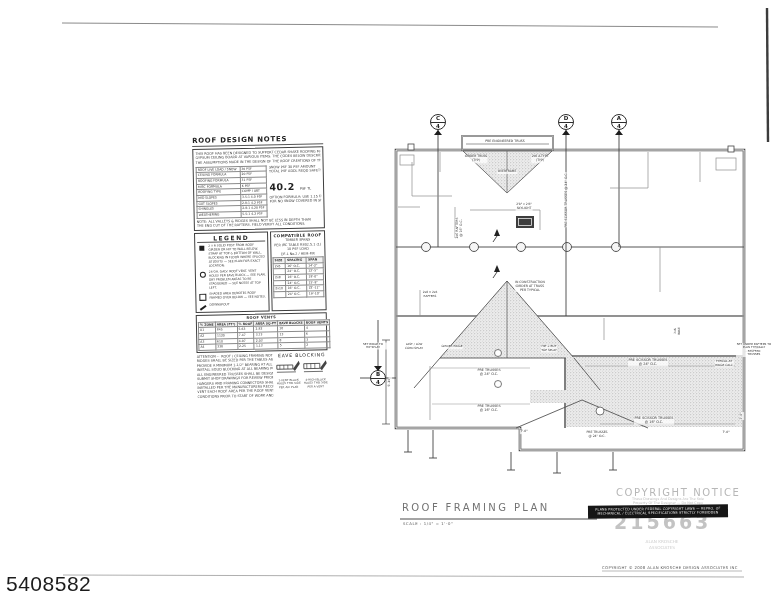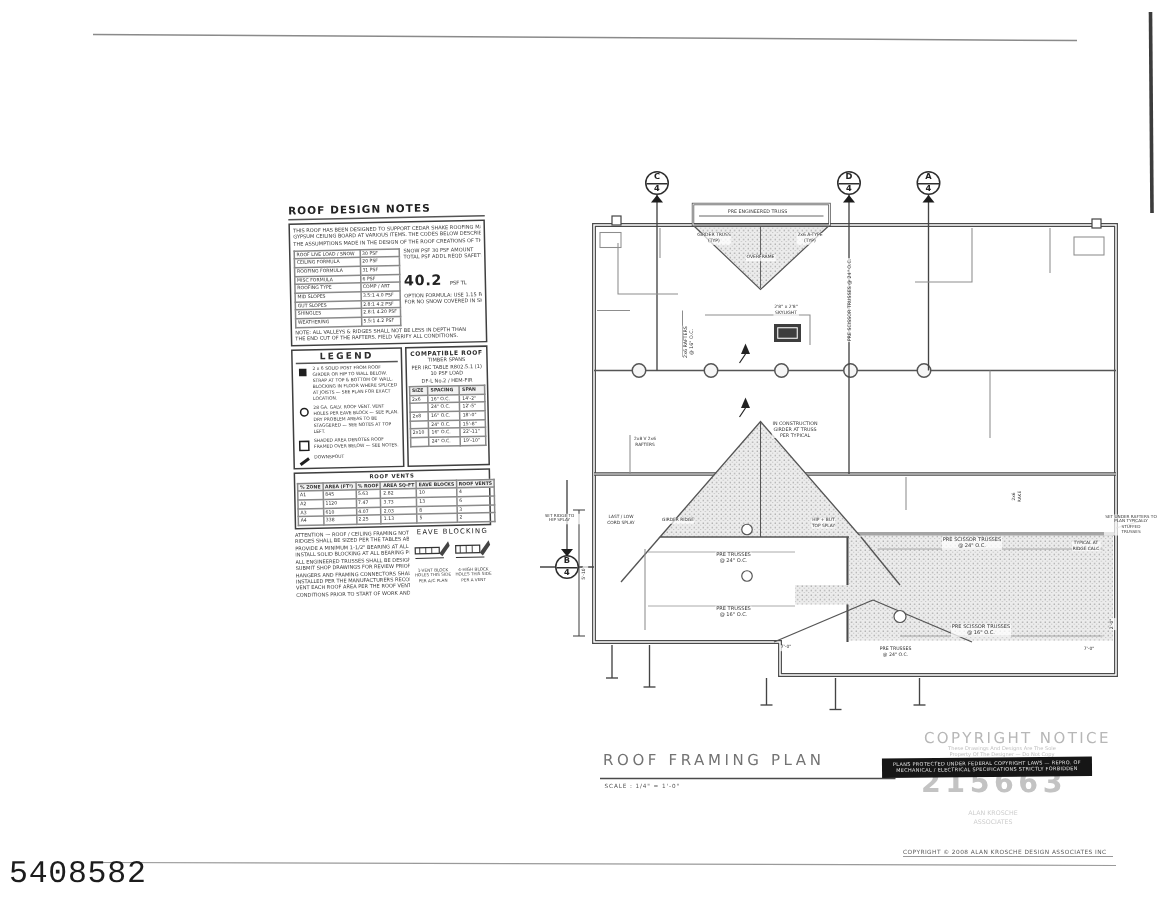--- a/index.html
+++ b/index.html
@@ -49,21 +49,21 @@
   
   .sheet-title{position:absolute;left:402px;top:502px;font-size:10px;letter-spacing:2.4px;color:#737373;font-weight:400;z-index:3;white-space:nowrap}
   .sheet-scale{position:absolute;left:403px;top:521px;font-size:3.8px;color:#555;letter-spacing:.6px;z-index:3}
   .cn-title{position:absolute;left:616px;top:487px;font-size:10px;letter-spacing:1.6px;color:#b7b7b7;z-index:3;white-space:nowrap}
   .cn-lines{position:absolute;left:608px;top:497px;width:120px;font-size:3.4px;line-height:1.3;color:#bdbdbd;text-align:center;z-index:3}
   .plan-num{position:absolute;left:614px;top:511px;font-size:19px;font-weight:bold;letter-spacing:3px;color:#c3c3c3;z-index:3}
   .black-bar{position:absolute;left:588px;top:505px;width:140px;height:13px;background:#161616;color:#e9e9e9;z-index:6;font-size:3.3px;line-height:1.45;text-align:center;padding-top:1.5px;transform:rotate(-.6deg);letter-spacing:.2px}
   .black-bar div{white-space:nowrap;overflow:hidden}
   .faint{position:absolute;left:627px;top:539px;width:70px;font-size:4.2px;line-height:1.4;color:#cdcdcd;text-align:center;filter:blur(.3px);z-index:3}
   .footer-copy{position:absolute;left:602px;top:565px;font-size:3.9px;color:#5c5c5c;letter-spacing:.3px;z-index:3;white-space:nowrap}
-  .photo-id{position:absolute;left:6px;top:572px;font-size:21px;color:#1c1c1c;font-family:Liberation Mono, monospace;z-index:7;letter-spacing:.5px}
+  .photo-id{position:absolute;left:6px;top:572px;font-size:21px;color:#1c1c1c;font-family:Liberation Sans, sans-serif;z-index:7;letter-spacing:.5px}
 </style>
 </head>
 <body>
 
 <svg class="lines" width="772" height="600" viewBox="0 0 772 600">
   <defs>
     <pattern id="stip" width="3" height="3" patternUnits="userSpaceOnUse">
       <rect width="3" height="3" fill="#ececec"></rect>
       <circle cx="0.8" cy="0.8" r="0.45" fill="#8f8f8f"></circle>
       <circle cx="2.2" cy="2.1" r="0.35" fill="#a6a6a6"></circle>

